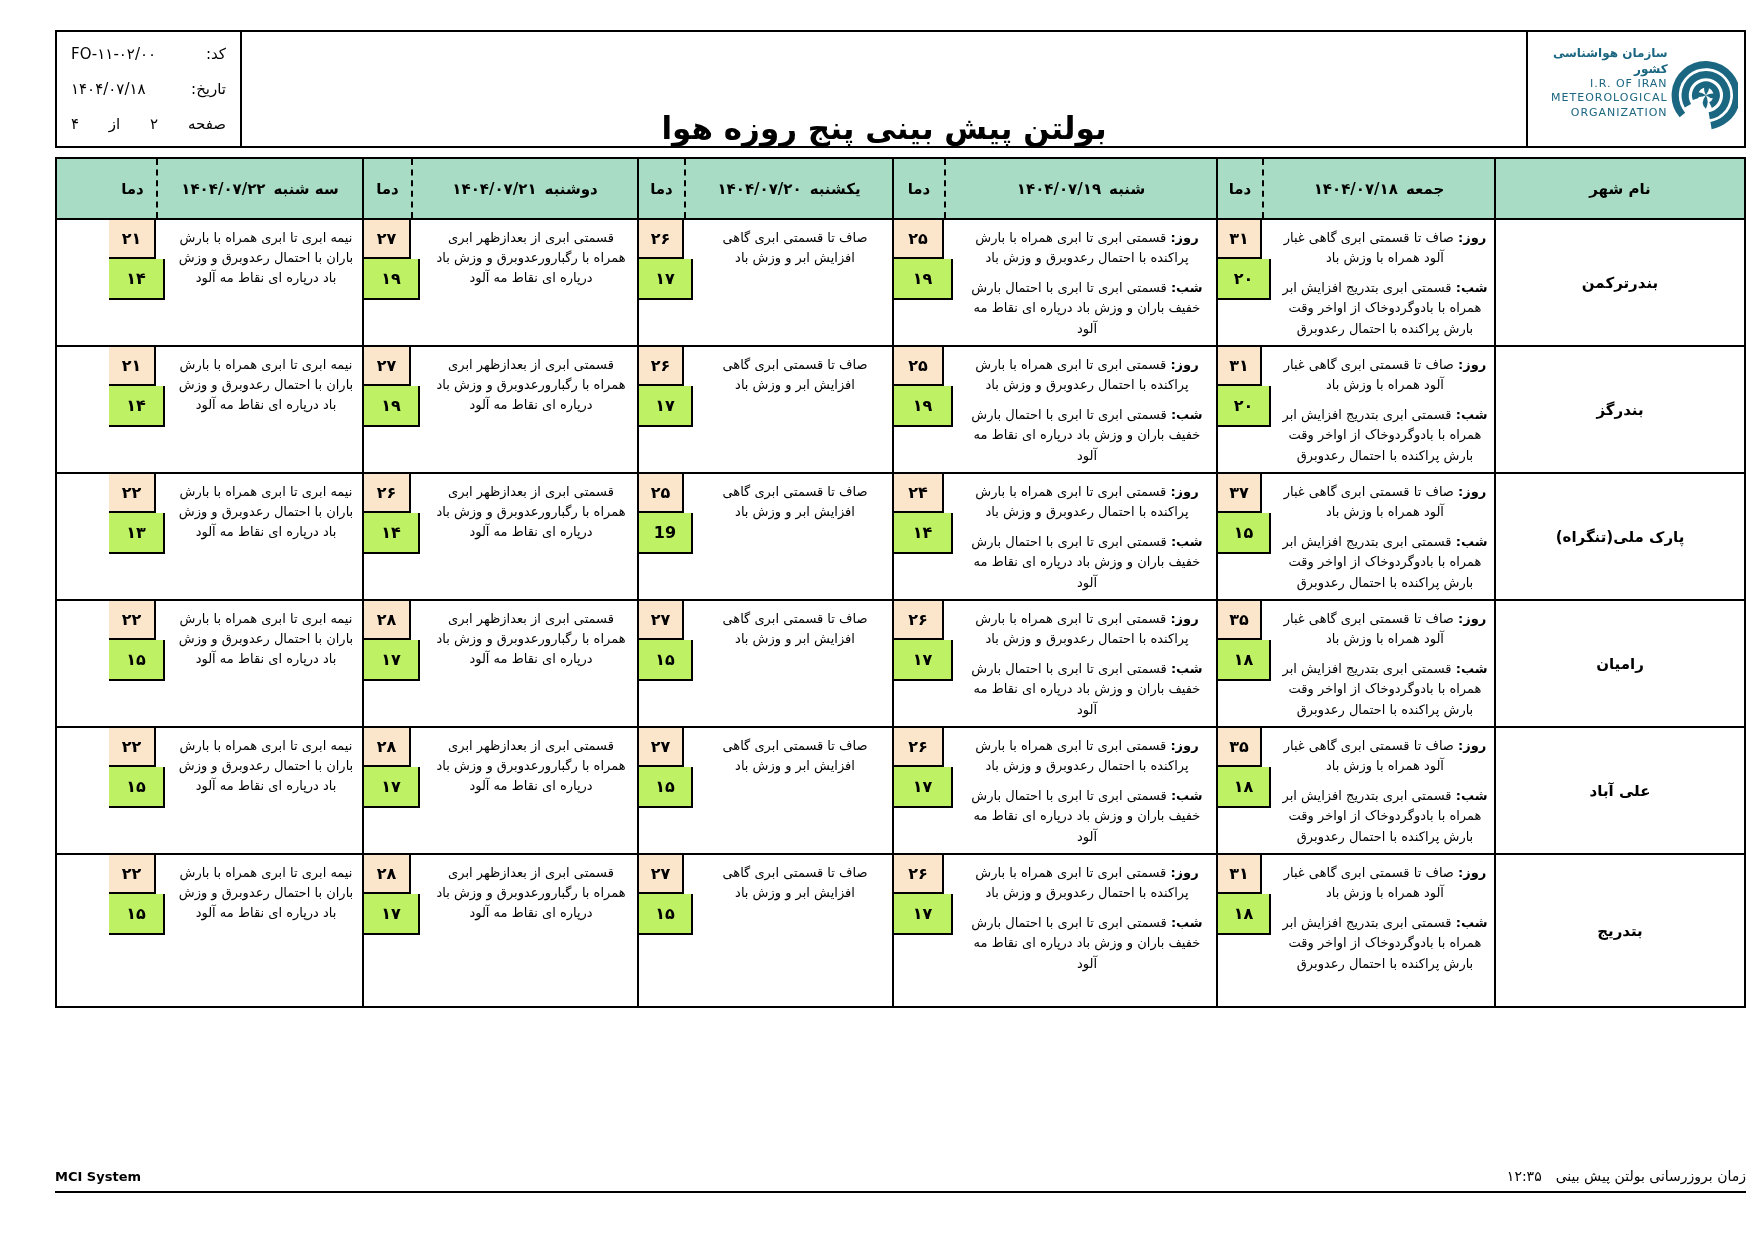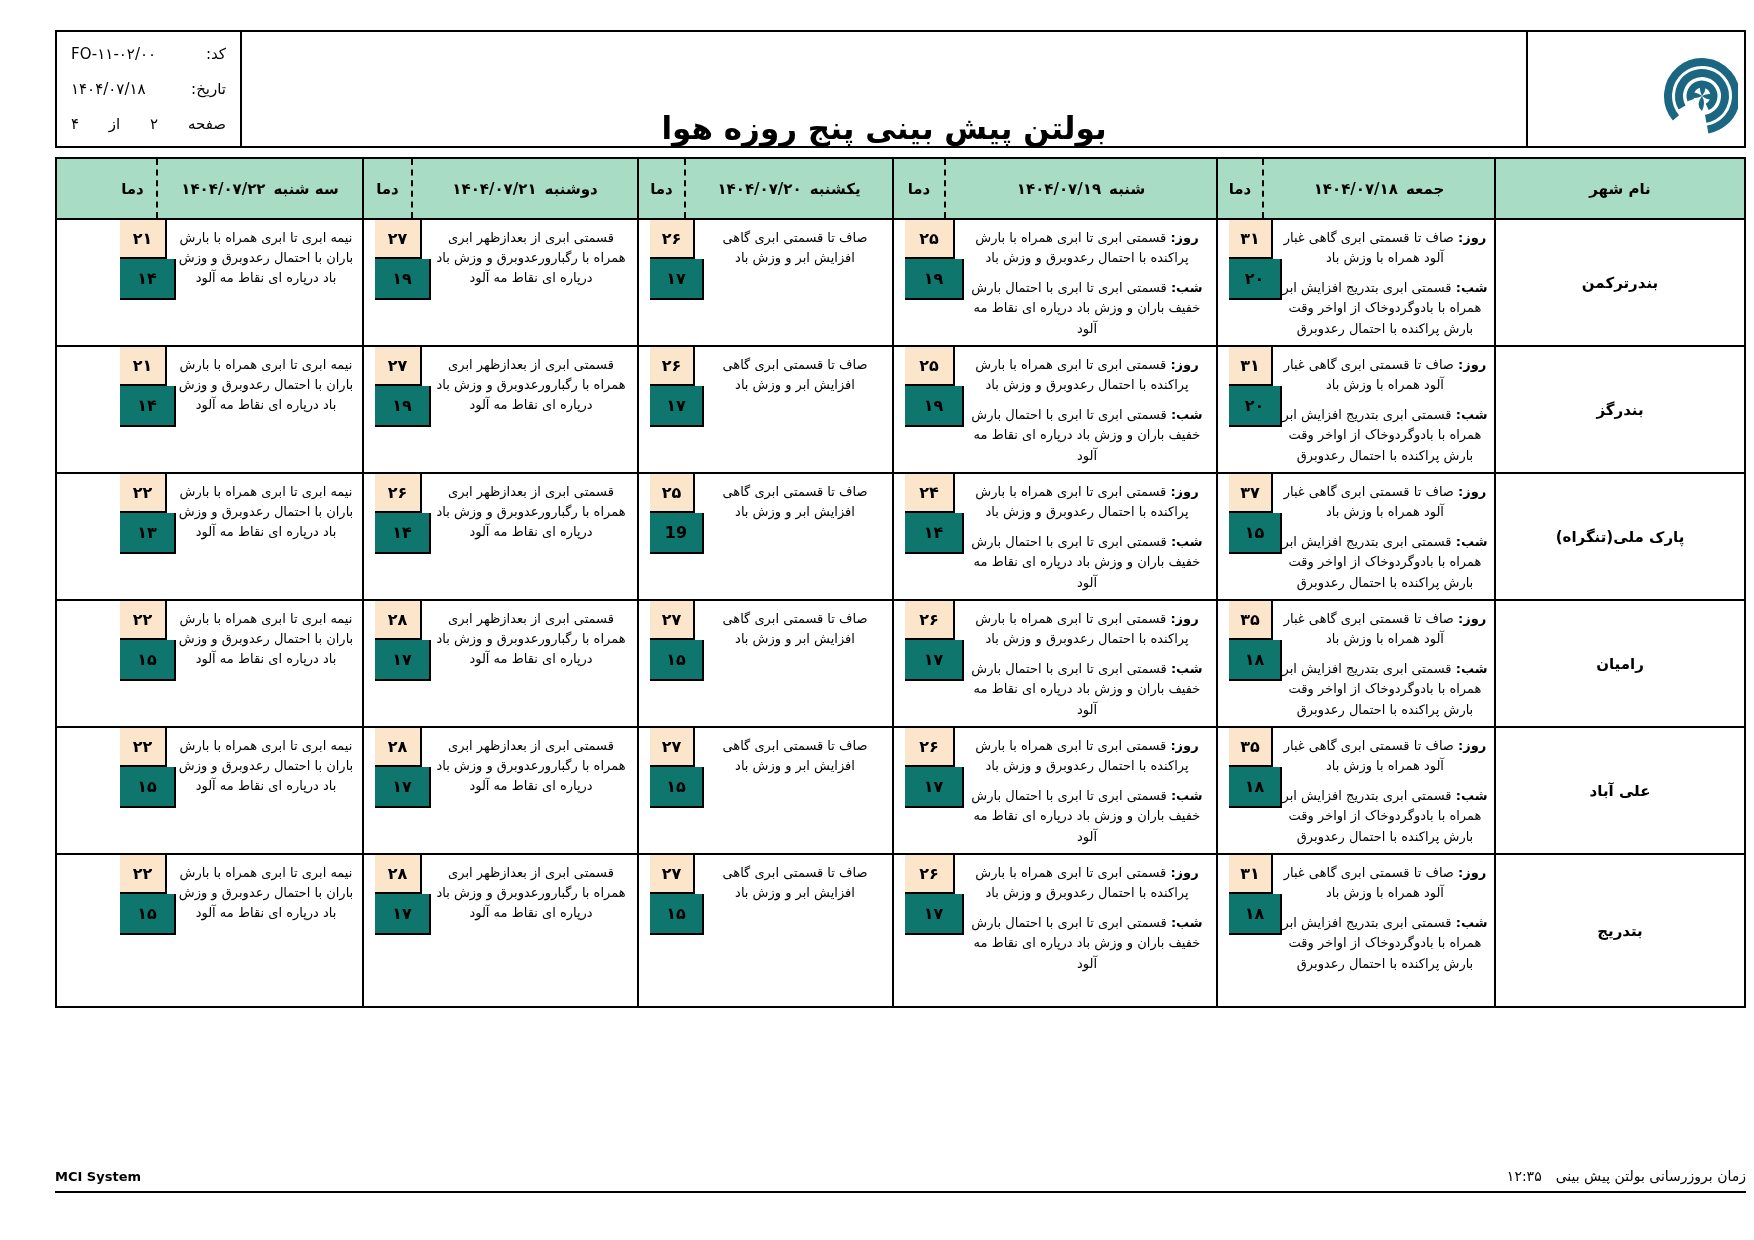--- a/index.html
+++ b/index.html
@@ -46,39 +46,45 @@
   .hdate{direction:ltr;}
 
   .citycell{display:flex;align-items:center;justify-content:center;
             font-size:15px;font-weight:bold;padding:11px;text-align:center;}
   .txt{padding:8px 6px 4px;text-align:center;font-size:13px;line-height:1.55;}
   .txt .seg{margin:0 0 10px 14px;}
   .txt .lbl{font-weight:bold;}
   .tempcol{direction:ltr;padding:0;}
   .tbox{box-sizing:border-box;border-right:2px solid #000;border-bottom:2px solid #000;
         display:flex;align-items:center;justify-content:center;
-        font-size:16px;font-weight:bold;margin-left:11px;}
+        font-size:16px;font-weight:bold;}
   .tbox.high{height:39px;width:100%;background:#fbe5cb;}
-  .tbox.low{height:41px;width:calc(100% + 9px);background:#0f766e;position:relative;z-index:1;}
+  .tbox.low{height:41px;width:calc(100% + 9px);background:#bef264;position:relative;z-index:1;}
   .tnum{direction:rtl;}
 
   
   .footer{position:absolute;left:55px;top:1168px;width:1691px;box-sizing:border-box;
           border-bottom:2px solid #000;padding-bottom:7px;display:flex;direction:rtl;
           justify-content:space-between;align-items:flex-end;font-size:14px;}
   .footer .right{display:flex;gap:14px;align-items:baseline;}
   .footer .left{direction:ltr;font-weight:bold;font-size:13px;}
 </style>
 </head>
 <body>
 
 <div class="page">
 
   <div class="tophead">
     <div class="logobox">
+      <div class="logotext">
+        <div class="fa">سازمان هواشناسی کشور</div>
+        <div class="en">I.R. OF IRAN</div>
+        <div class="en">METEOROLOGICAL</div>
+        <div class="en">ORGANIZATION</div>
+      </div>
       <svg width="78" height="102" viewBox="0 0 78 102">
         <g fill="none" stroke="#1b6680">
           <circle cx="42" cy="58" r="34" stroke-width="8" stroke-dasharray="178 36" transform="rotate(140 42 58)"></circle>
           <circle cx="42" cy="58" r="23" stroke-width="8" stroke-dasharray="116 29" transform="rotate(150 42 58)"></circle>
           <circle cx="42" cy="58" r="12" stroke-width="7" stroke-dasharray="55 21" transform="rotate(160 42 58)"></circle>
         </g>
         <g fill="#1b6680">
           <path d="M42 58 Q49 49 42 43 Q38 51 42 58 Z"></path>
           <path d="M42 58 Q51 65 57 58 Q49 54 42 58 Z"></path>
           <path d="M42 58 Q35 67 42 73 Q46 65 42 58 Z"></path>

